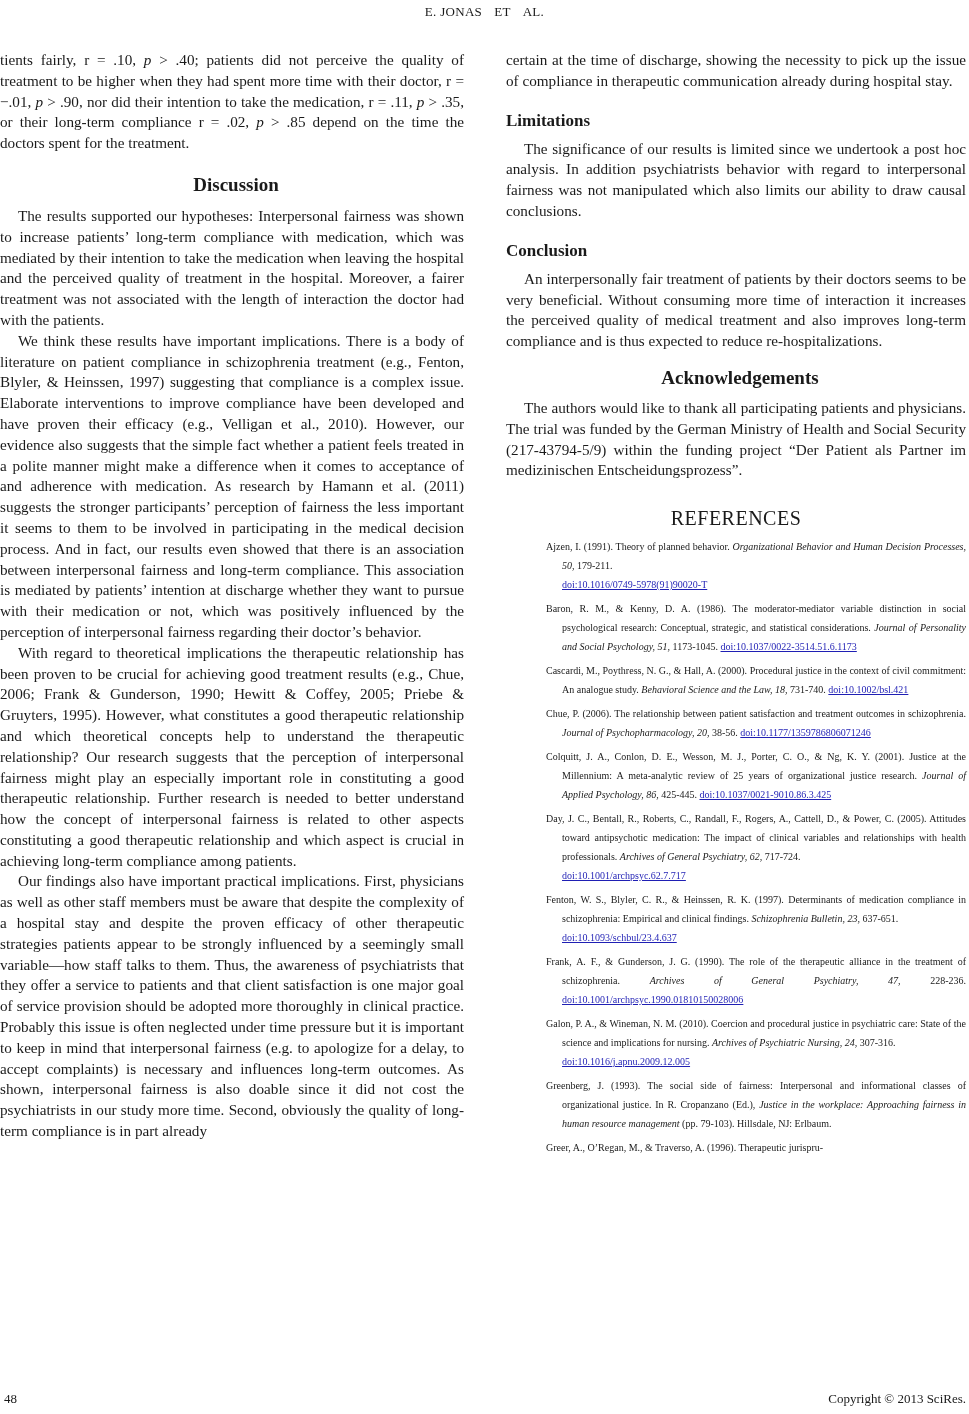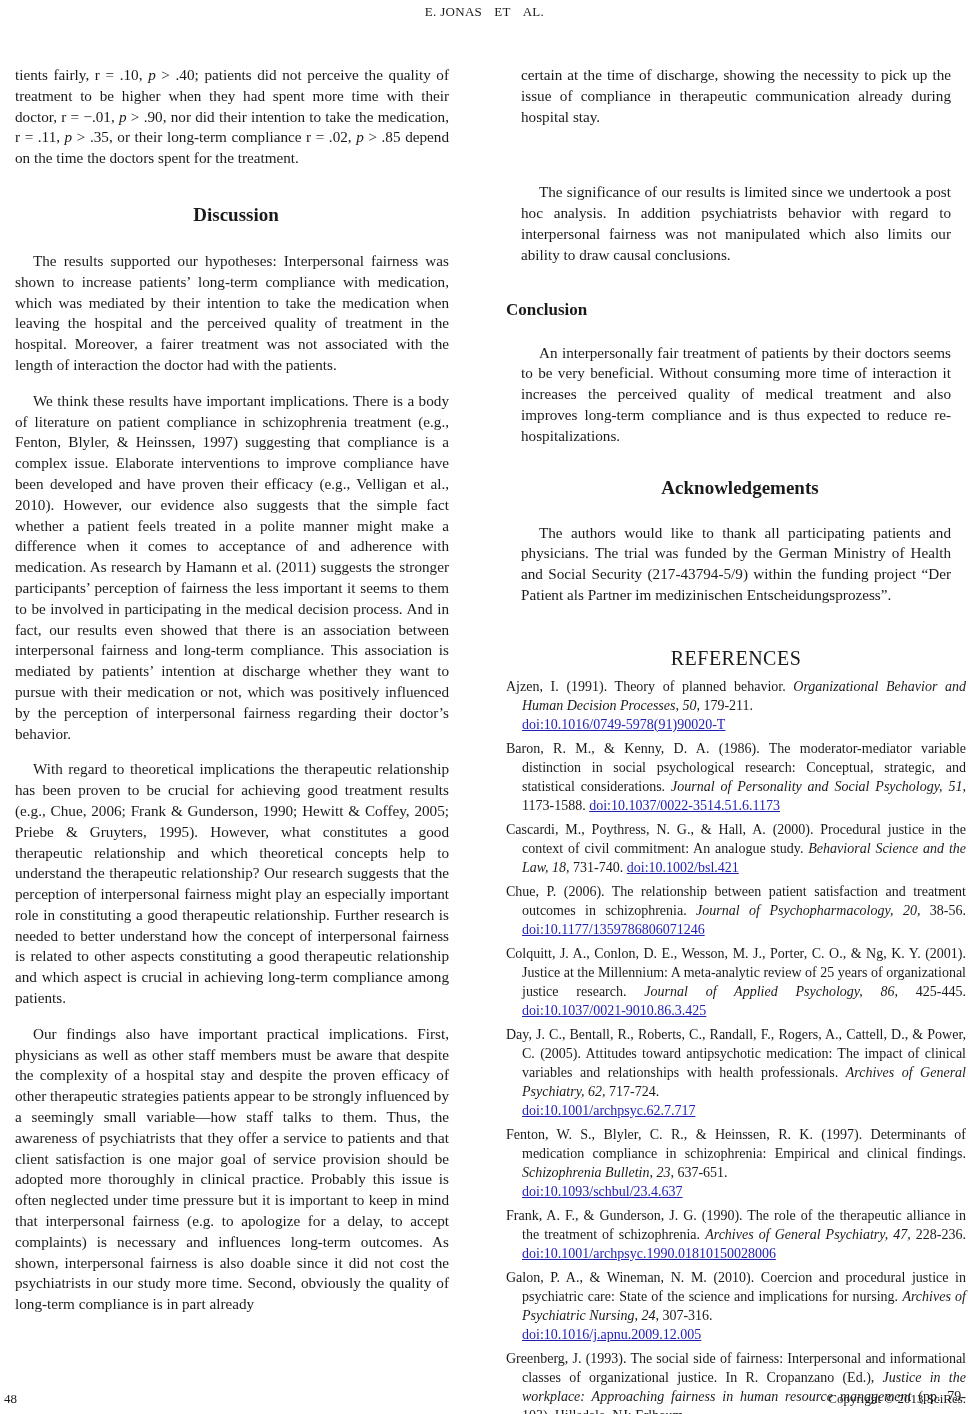--- a/index.html
+++ b/index.html
@@ -13,36 +13,36 @@
       font-size: 13px; letter-spacing: 0.3px;
     }
     .running-head span { margin: 4px 6px; }
     .col {
       position: absolute; top: 50px; width: 463px;
       font-size: 15.2px; line-height: 20.8px;
       text-align: justify;
     }
     .col.left { left: 0px; width: 464px; }
     .col.right { left: 506px; width: 460px; }
-    .col p { margin: 15px; text-indent: 18px; }
+    .col p { margin: 0; text-indent: 18px; }
     .col p.noindent { text-indent: 0; }
     .h-center {
       font-weight: bold; text-align: center; font-size: 19px;
       line-height: 24px;
       padding-left: 8px;
     }
     .h-left {
       font-weight: bold; text-align: left; font-size: 17px;
       line-height: 22px;
     }
     .refs-title {
       font-weight: normal; text-align: center; font-size: 20px;
       letter-spacing: 0.5px; line-height: 26px;
     }
-    .refs { font-size: 14px; line-height: 19px; }
+    .refs { font-size: 10px; line-height: 19px; margin-left: 40px; }
     .ref {
       padding-left: 16px; text-indent: -16px; text-align: justify;
       margin: 0 0 5px 0;
     }
     .ref i { font-style: italic; }
     .doi { color: #1f1fb4; text-decoration: underline; cursor: pointer; }
     .footer-page {
       position: absolute; left: 4px; top: 1391px; font-size: 13px;
     }
     .footer-copy {
@@ -66,39 +66,40 @@
   <div style="height:9px"></div>
   <p>The results supported our hypotheses: Interpersonal fairness was shown to increase patients’ long-term compliance with medication, which was mediated by their intention to take the medication when leaving the hospital and the perceived quality of treatment in the hospital. Moreover, a fairer treatment was not associated with the length of interaction the doctor had with the patients.</p>
   <p>We think these results have important implications. There is a body of literature on patient compliance in schizophrenia treatment (e.g., Fenton, Blyler, &amp; Heinssen, 1997) suggesting that compliance is a complex issue. Elaborate interventions to improve compliance have been developed and have proven their efficacy (e.g., Velligan et al., 2010). However, our evidence also suggests that the simple fact whether a patient feels treated in a polite manner might make a difference when it comes to acceptance of and adherence with medication. As research by Hamann et al. (2011) suggests the stronger participants’ perception of fairness the less important it seems to them to be involved in participating in the medical decision process. And in fact, our results even showed that there is an association between interpersonal fairness and long-term compliance. This association is mediated by patients’ intention at discharge whether they want to pursue with their medication or not, which was positively influenced by the perception of interpersonal fairness regarding their doctor’s behavior.</p>
   <p>With regard to theoretical implications the therapeutic relationship has been proven to be crucial for achieving good treatment results (e.g., Chue, 2006; Frank &amp; Gunderson, 1990; Hewitt &amp; Coffey, 2005; Priebe &amp; Gruyters, 1995). However, what constitutes a good therapeutic relationship and which theoretical concepts help to understand the therapeutic relationship? Our research suggests that the perception of interpersonal fairness might play an especially important role in constituting a good therapeutic relationship. Further research is needed to better understand how the concept of interpersonal fairness is related to other aspects constituting a good therapeutic relationship and which aspect is crucial in achieving long-term compliance among patients.</p>
   <p>Our findings also have important practical implications. First, physicians as well as other staff members must be aware that despite the complexity of a hospital stay and despite the proven efficacy of other therapeutic strategies patients appear to be strongly influenced by a seemingly small variable—how staff talks to them. Thus, the awareness of psychiatrists that they offer a service to patients and that client satisfaction is one major goal of service provision should be adopted more thoroughly in clinical practice. Probably this issue is often neglected under time pressure but it is important to keep in mind that interpersonal fairness (e.g. to apologize for a delay, to accept complaints) is necessary and influences long-term outcomes. As shown, interpersonal fairness is also doable since it did not cost the psychiatrists in our study more time. Second, obviously the quality of long-term compliance is in part already</p>
 </div>
 
 <div class="col right">
   <p class="noindent">certain at the time of discharge, showing the necessity to pick up the issue of compliance in therapeutic communication already during hospital stay.</p>
   <div style="height:18px"></div>
+  <div class="h-left">Limitations</div>
   <div style="height:7px"></div>
   <p>The significance of our results is limited since we undertook a post hoc analysis. In addition psychiatrists behavior with regard to interpersonal fairness was not manipulated which also limits our ability to draw causal conclusions.</p>
   <div style="height:18px"></div>
   <div class="h-left">Conclusion</div>
   <div style="height:7px"></div>
   <p>An interpersonally fair treatment of patients by their doctors seems to be very beneficial. Without consuming more time of interaction it increases the perceived quality of medical treatment and also improves long-term compliance and is thus expected to reduce re-hospitalizations.</p>
   <div style="height:14px"></div>
   <div class="h-center">Acknowledgements</div>
   <div style="height:8px"></div>
   <p>The authors would like to thank all participating patients and physicians. The trial was funded by the German Ministry of Health and Social Security (217-43794-5/9) within the funding project “Der Patient als Partner im medizinischen Entscheidungsprozess”.</p>
   <div style="height:24px"></div>
   <div class="refs-title">REFERENCES</div>
   <div style="height:6px"></div>
   <div class="refs">
     <div class="ref">
       <span>Ajzen, I. (1991). Theory of planned behavior. </span><i>Organizational Behavior and Human Decision Processes, 50,</i><span> 179-211. </span><br><span class="doi">doi:10.1016/0749-5978(91)90020-T</span>
     </div>
     <div class="ref">
-      <span>Baron, R. M., &amp; Kenny, D. A. (1986). The moderator-mediator variable distinction in social psychological research: Conceptual, strategic, and statistical considerations. </span><i>Journal of Personality and Social Psychology, 51,</i><span> 1173-1588. </span><span class="doi">doi:10.1037/0022-3514.51.6.1173</span>
+      <span>Baron, R. M., &amp; Kenny, D. A. (1986). The moderator-mediator variable distinction in social psychological research: Conceptual, strategic, and statistical considerations. </span><i>Journal of Personality and Social Psychology, 51,</i><span> 1173-1045. </span><span class="doi">doi:10.1037/0022-3514.51.6.1173</span>
     </div>
     <div class="ref">
       <span>Cascardi, M., Poythress, N. G., &amp; Hall, A. (2000). Procedural justice in the context of civil commitment: An analogue study. </span><i>Behavioral Science and the Law, 18,</i><span> 731-740. </span><span class="doi">doi:10.1002/bsl.421</span>
     </div>
     <div class="ref">
       <span>Chue, P. (2006). The relationship between patient satisfaction and treatment outcomes in schizophrenia. </span><i>Journal of Psychopharmacology, 20,</i><span> 38-56. </span><span class="doi">doi:10.1177/1359786806071246</span>
     </div>
     <div class="ref">
       <span>Colquitt, J. A., Conlon, D. E., Wesson, M. J., Porter, C. O., &amp; Ng, K. Y. (2001). Justice at the Millennium: A meta-analytic review of 25 years of organizational justice research. </span><i>Journal of Applied Psychology, 86,</i><span> 425-445. </span><span class="doi">doi:10.1037/0021-9010.86.3.425</span>
     </div>

